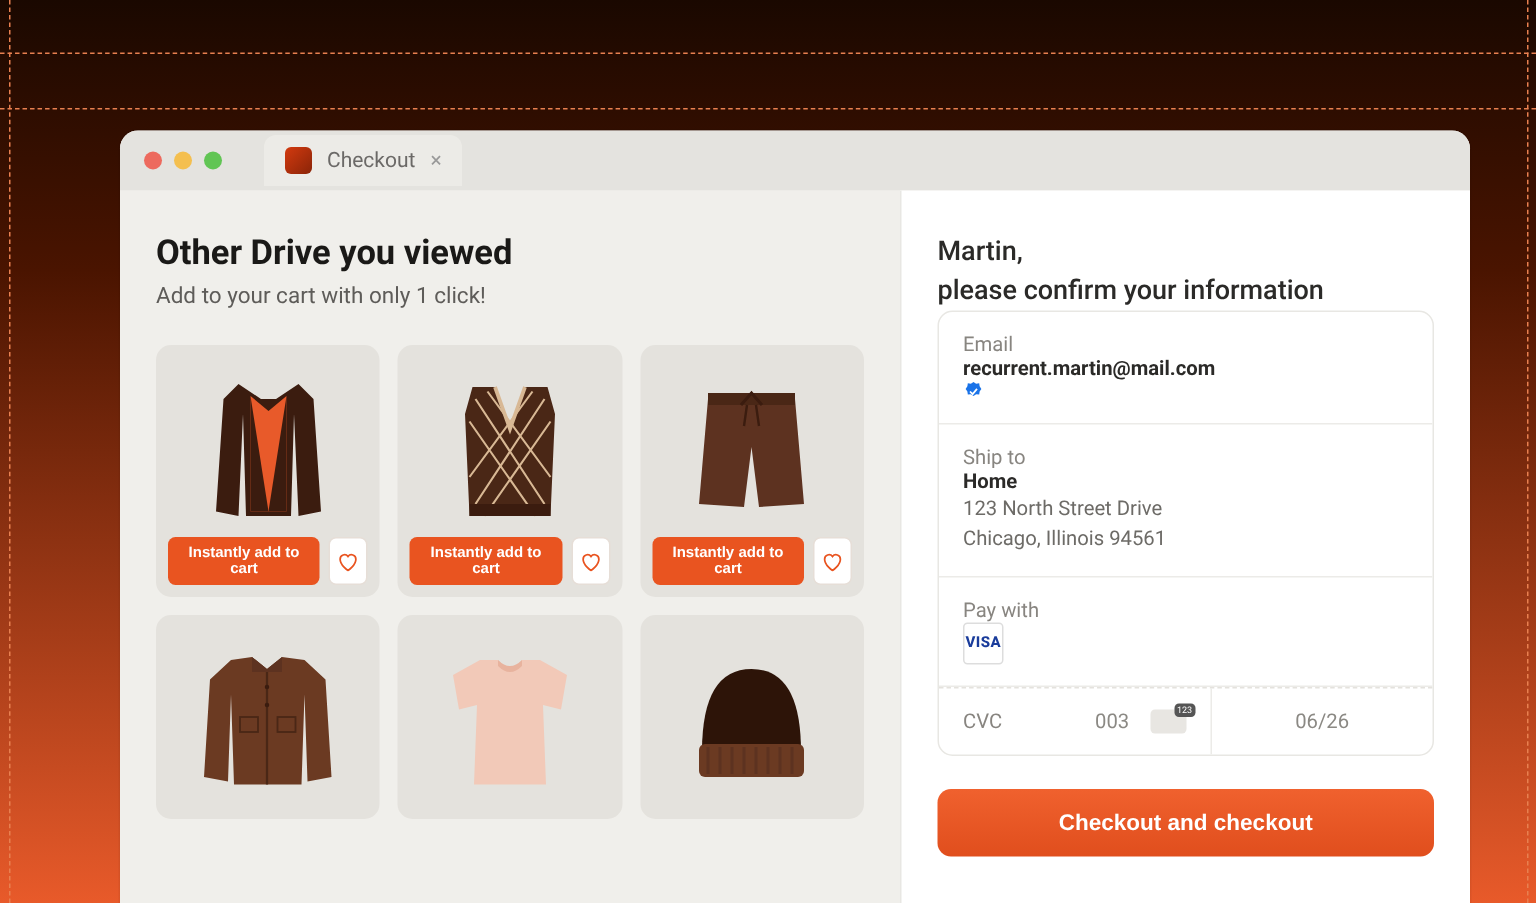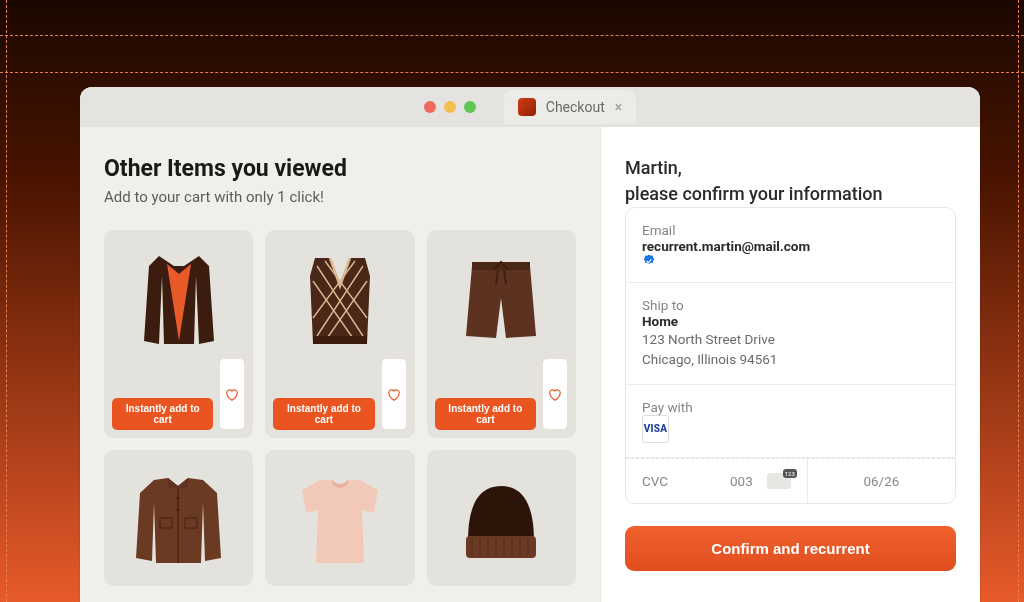--- a/index.html
+++ b/index.html
@@ -31,22 +31,22 @@
   background: #f0efeb;
   border-radius: 12px 12px 0 0;
   box-shadow: 0 0 0 1px rgba(0,0,0,0.05);
   overflow: hidden;
 }
 .titlebar {
   height: 40px;
   background: #e4e3df;
   display: flex;
   align-items: center;
+  padding-left: 16px;
   gap: 8px;
-  justify-content: center;
 }
 .traffic-light {
   width: 12px; height: 12px; border-radius: 50%;
 }
 .tl-red { background: #ed6a5e; }
 .tl-yellow { background: #f4bf4f; }
 .tl-green { background: #61c554; }
 .tab {
   margin-left: 20px;
   background: #ecebe7;
@@ -111,21 +111,20 @@
   flex: 1;
   background: #e95420;
   color: #fff;
   font-size: 10px;
   font-weight: 600;
   padding: 5px 6px;
   border-radius: 5px;
   border: none;
   cursor: pointer;
   text-align: center;
-  margin-top: 40px;
 }
 .fav-btn {
   width: 26px;
   background: #fff;
   border: 1px solid #e6ded7;
   border-radius: 5px;
   display: flex;
   align-items: center;
   justify-content: center;
   cursor: pointer;
@@ -240,21 +239,21 @@
     <div class="traffic-light tl-green"></div>
     <div class="tab">
       <span class="tab-icon"></span>
       <span>Checkout</span>
       <span class="tab-close">×</span>
     </div>
   </div>
 
   <div class="content">
     <div class="left-panel">
-      <div class="left-title">Other Items you viewed</div>
+      <div class="left-title">Other Drive you viewed</div>
       <div class="left-sub">Add to your cart with only 1 click!</div>
       <div class="products">
 
         <div class="product">
           <div class="product-img">
             <svg width="100" height="105" viewBox="0 0 100 105">
               <path d="M30 10 L20 20 L15 95 L30 98 L33 30 L35 98 L65 98 L67 30 L70 98 L85 95 L80 20 L70 10 L55 20 L45 20 Z" fill="#3b1c0f"></path>
               <path d="M38 18 L50 28 L62 18 L62 95 L50 95 L38 95 Z" fill="#e85a2a"></path>
               <path d="M38 18 L50 95 L38 95 Z" fill="#3b1c0f"></path>
               <path d="M62 18 L50 95 L62 95 Z" fill="#3b1c0f"></path>
@@ -376,16 +375,16 @@
             <span class="info-label" style="width:74px">CVC</span>
             <span style="color:#8b8984">003</span>
             <span class="cc-mini"></span>
           </div>
           <div class="cvc-cell">
             <span style="color:#8b8984">06/26</span>
           </div>
         </div>
       </div>
 
-      <button class="confirm-btn">Confirm and recurrent</button>
+      <button class="confirm-btn">Checkout and checkout</button>
     </div>
   </div>
 </div>
 
 </body></html>

